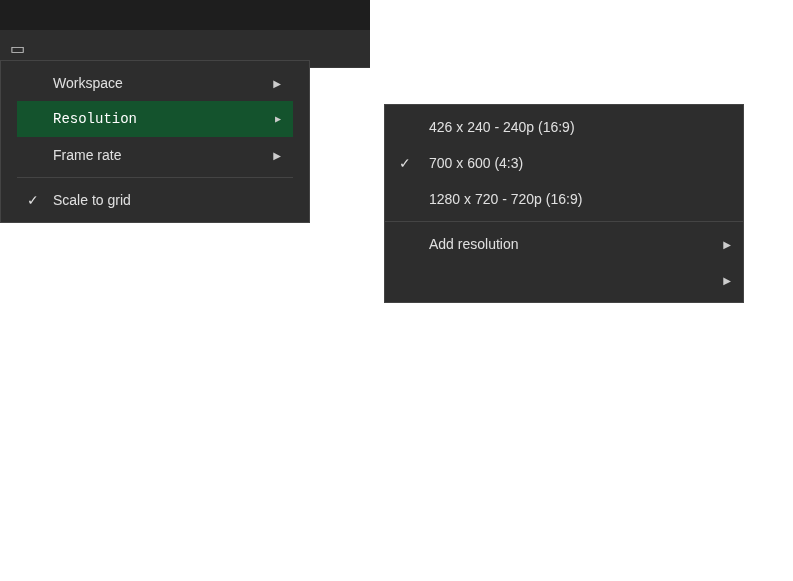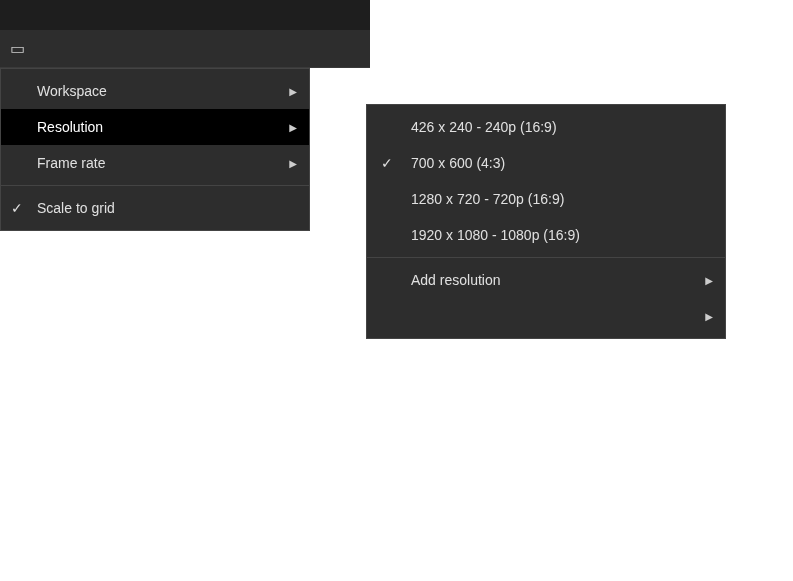--- a/index.html
+++ b/index.html
@@ -62,40 +62,41 @@
     }
     .dropdown-arrow {
       margin-left: 4px;
       color: #cccccc;
       font-size: 10px;
     }
 
     
     .context-menu-primary {
       position: absolute;
-      top: 68px;
+      top: 60px;
       left: 0;
       width: 310px;
       background: #2d2d2d;
       border: 1px solid #444;
-      padding: 4px 0;
+      padding: 4px 16px;
       z-index: 10;
     }
     .menu-item {
       display: flex;
       align-items: center;
       height: 36px;
       padding: 0 16px 0 36px;
       cursor: pointer;
       position: relative;
       color: #e0e0e0;
     }
     .menu-item.active {
-      background: #000000;
+      background: #14532d;
       color: #ffffff;
+      font-family: Liberation Mono, monospace;
     }
     .menu-item.checked .check-mark {
       display: block;
     }
     .check-mark {
       position: absolute;
       left: 10px;
       display: none;
       color: #e0e0e0;
       font-size: 14px;
@@ -112,21 +113,21 @@
     .menu-separator {
       height: 1px;
       background: #444;
       margin: 4px 0;
     }
 
     
     .context-menu-secondary {
       position: absolute;
       top: 104px;
-      left: 366px;
+      left: 384px;
       width: 360px;
       background: #2d2d2d;
       border: 1px solid #444;
       padding: 4px 0;
       z-index: 10;
     }
     .menu-item-sub {
       display: flex;
       align-items: center;
       height: 36px;
@@ -200,23 +201,20 @@
 <div class="menu-item-sub">
       <span>426 x 240 - 240p (16:9)</span>
     </div>
     <div class="menu-item-sub checked">
       <span class="check-mark-sub">✓</span>
       <span>700 x 600 (4:3)</span>
     </div>
     <div class="menu-item-sub">
       <span>1280 x 720 - 720p (16:9)</span>
     </div>
-    <div class="menu-item-sub">
-      <span>1920 x 1080 - 1080p (16:9)</span>
-    </div>
     <div class="menu-separator-sub"></div>
     <div class="menu-item-sub">
       <span>Add resolution</span>
       <span class="arrow-right-sub">▶</span>
     </div>
     <div class="menu-item-sub">
       <span class="arrow-right-sub">▶</span>
     </div>
   </div>
 

